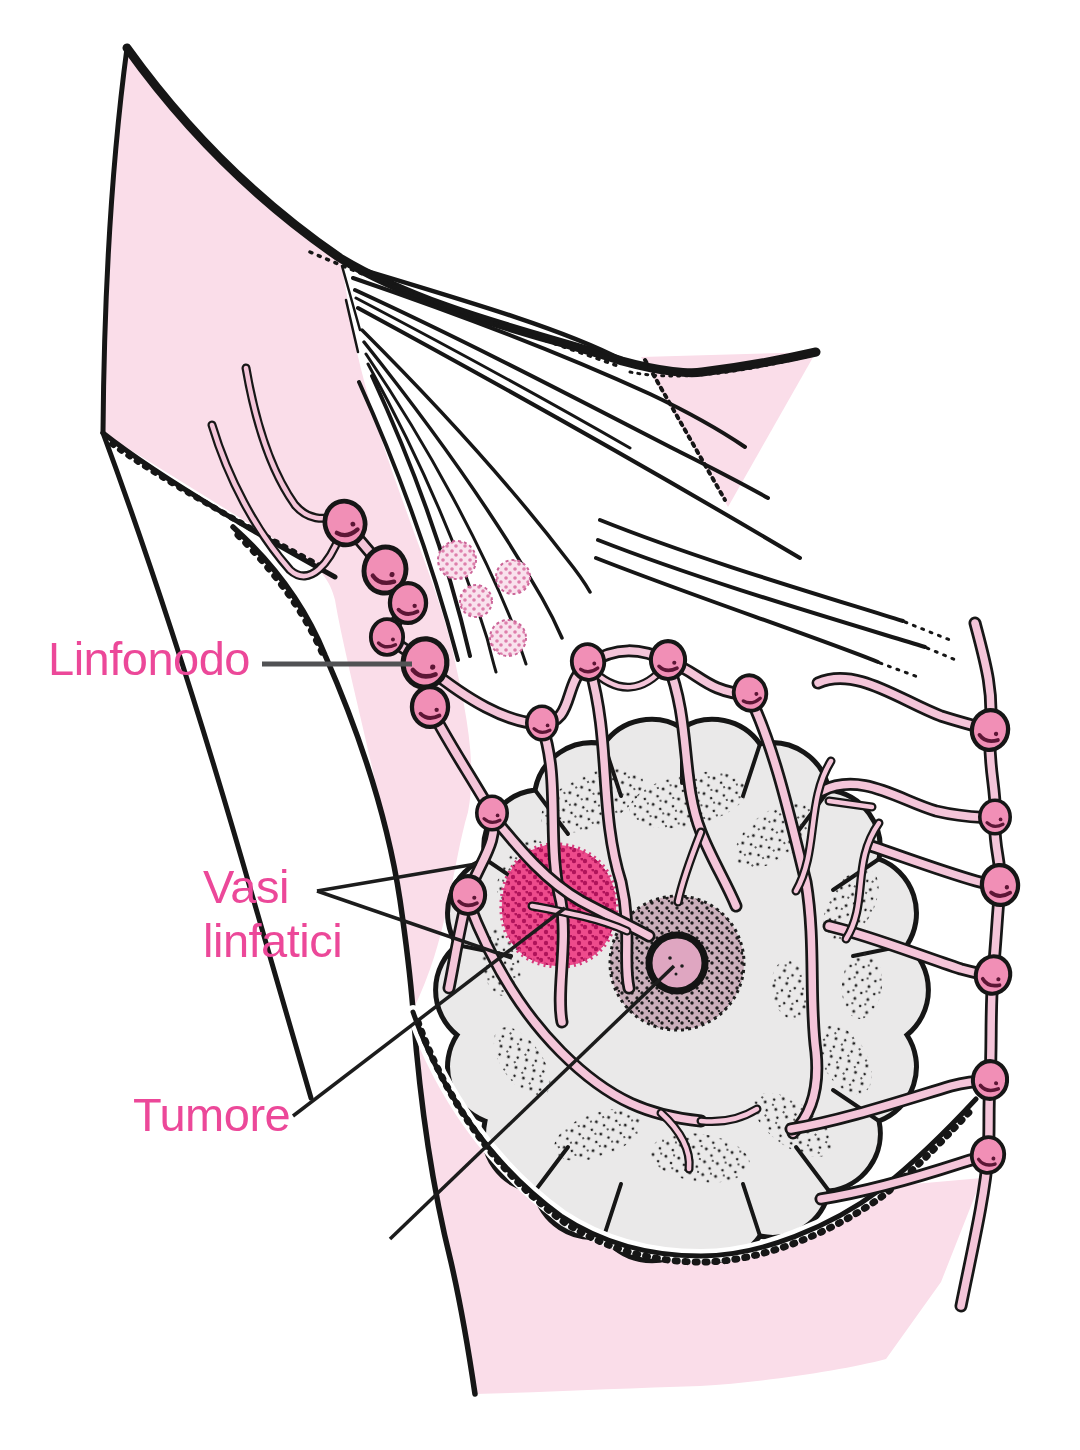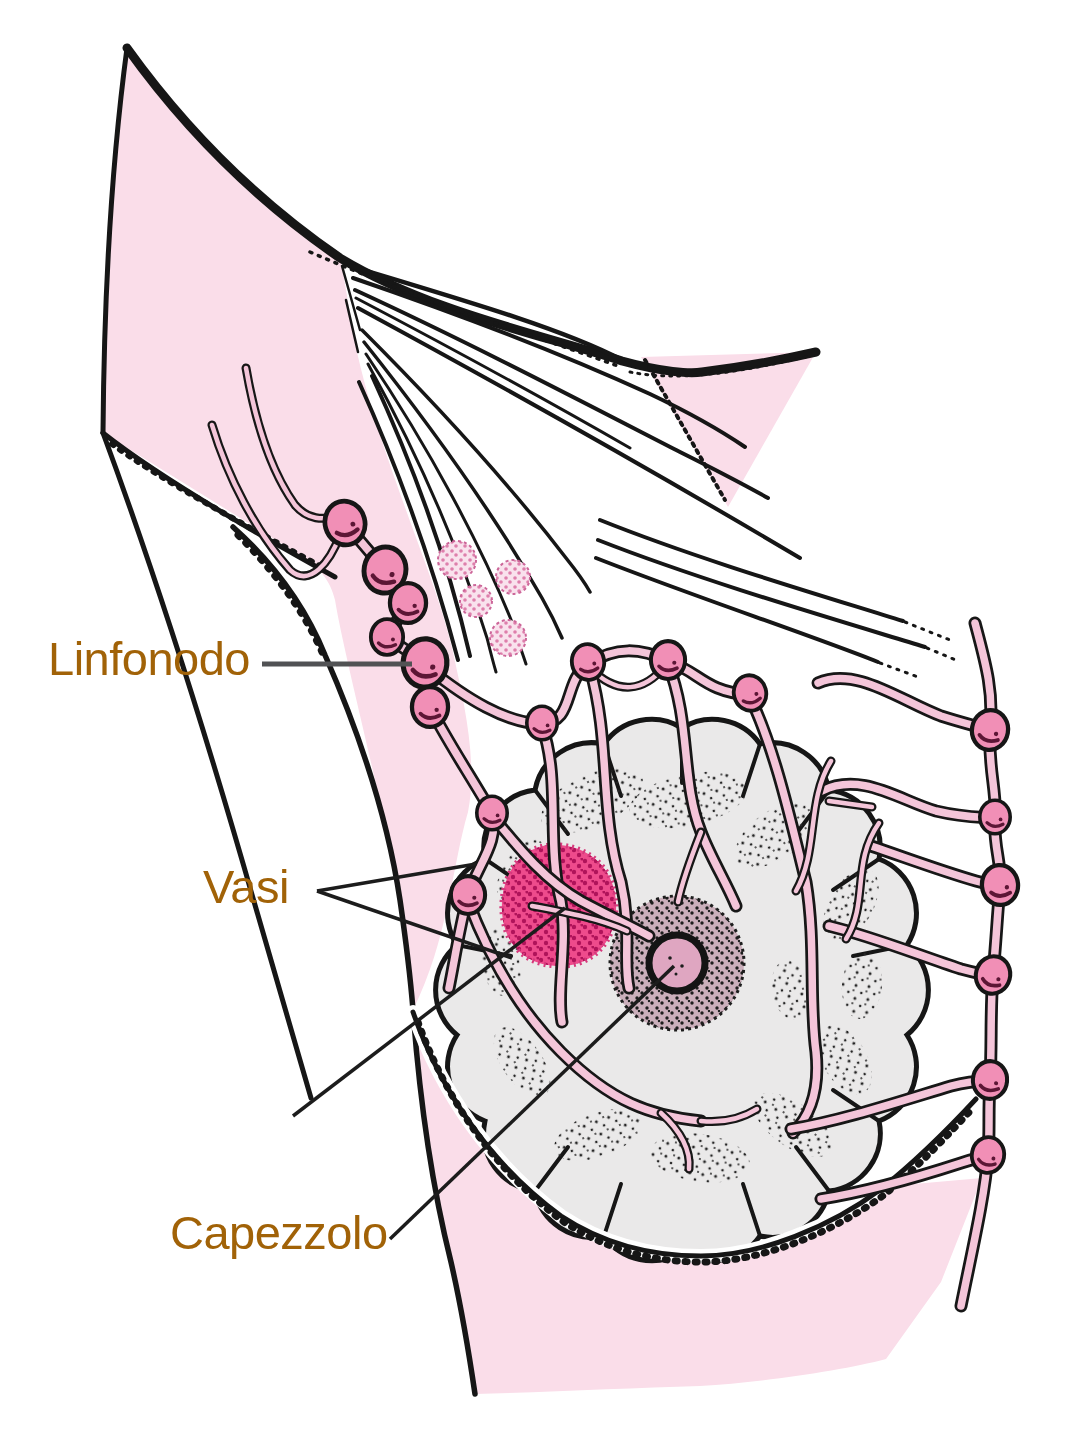--- a/index.html
+++ b/index.html
@@ -1,19 +1,19 @@
 <!DOCTYPE html>
 <html><head>
 <meta charset="utf-8">
 <style>
   html,body{margin:0;padding:0;background:#ffffff;}
   #stage{position:relative;width:1080px;height:1450px;background:#ffffff;overflow:hidden;
          font-family:"Liberation Sans",sans-serif;}
   #art{position:absolute;left:0;top:0;}
-  .lbl{position:absolute;font:400 47px/54px "Liberation Sans",sans-serif;color:#a16207;
+  .lbl{position:absolute;font:400 47px/54px "Liberation Sans",sans-serif;color:#ec4899;
        letter-spacing:-0.5px;white-space:nowrap;}
   .vc {stroke:#171717;stroke-width:13;fill:none;stroke-linecap:round;}
   .vf {stroke:#F4C5D9;stroke-width:7.5;fill:none;stroke-linecap:round;}
   .vc2{stroke:#171717;stroke-width:9;fill:none;stroke-linecap:round;}
   .vf2{stroke:#F4C5D9;stroke-width:4.5;fill:none;stroke-linecap:round;}
   .fib{stroke:#161616;fill:none;stroke-linecap:round;}
   .ldr{stroke:#1C1C1C;stroke-width:3.5;fill:none;}
 </style>
 </head>
 <body>
@@ -269,15 +269,16 @@
     <path class="ldr" d="M293,1116 L565,908"></path>
     <path class="ldr" d="M390,1239 L674,966"></path>
   </g>
 </svg>
 
 <div class="lbl" style="left:48px;top:632px">
   <div>Linfonodo</div>
 </div>
 <div class="lbl" style="left:203px;top:860px">
   <div>Vasi</div>
+  <div>linfatici</div>
 </div>
-<div class="lbl" style="left:170px;top:1206px">Capezzolo</div>
+<div class="lbl" style="left:133px;top:1088px">Tumore</div>
 </div>
 
 </body></html>

